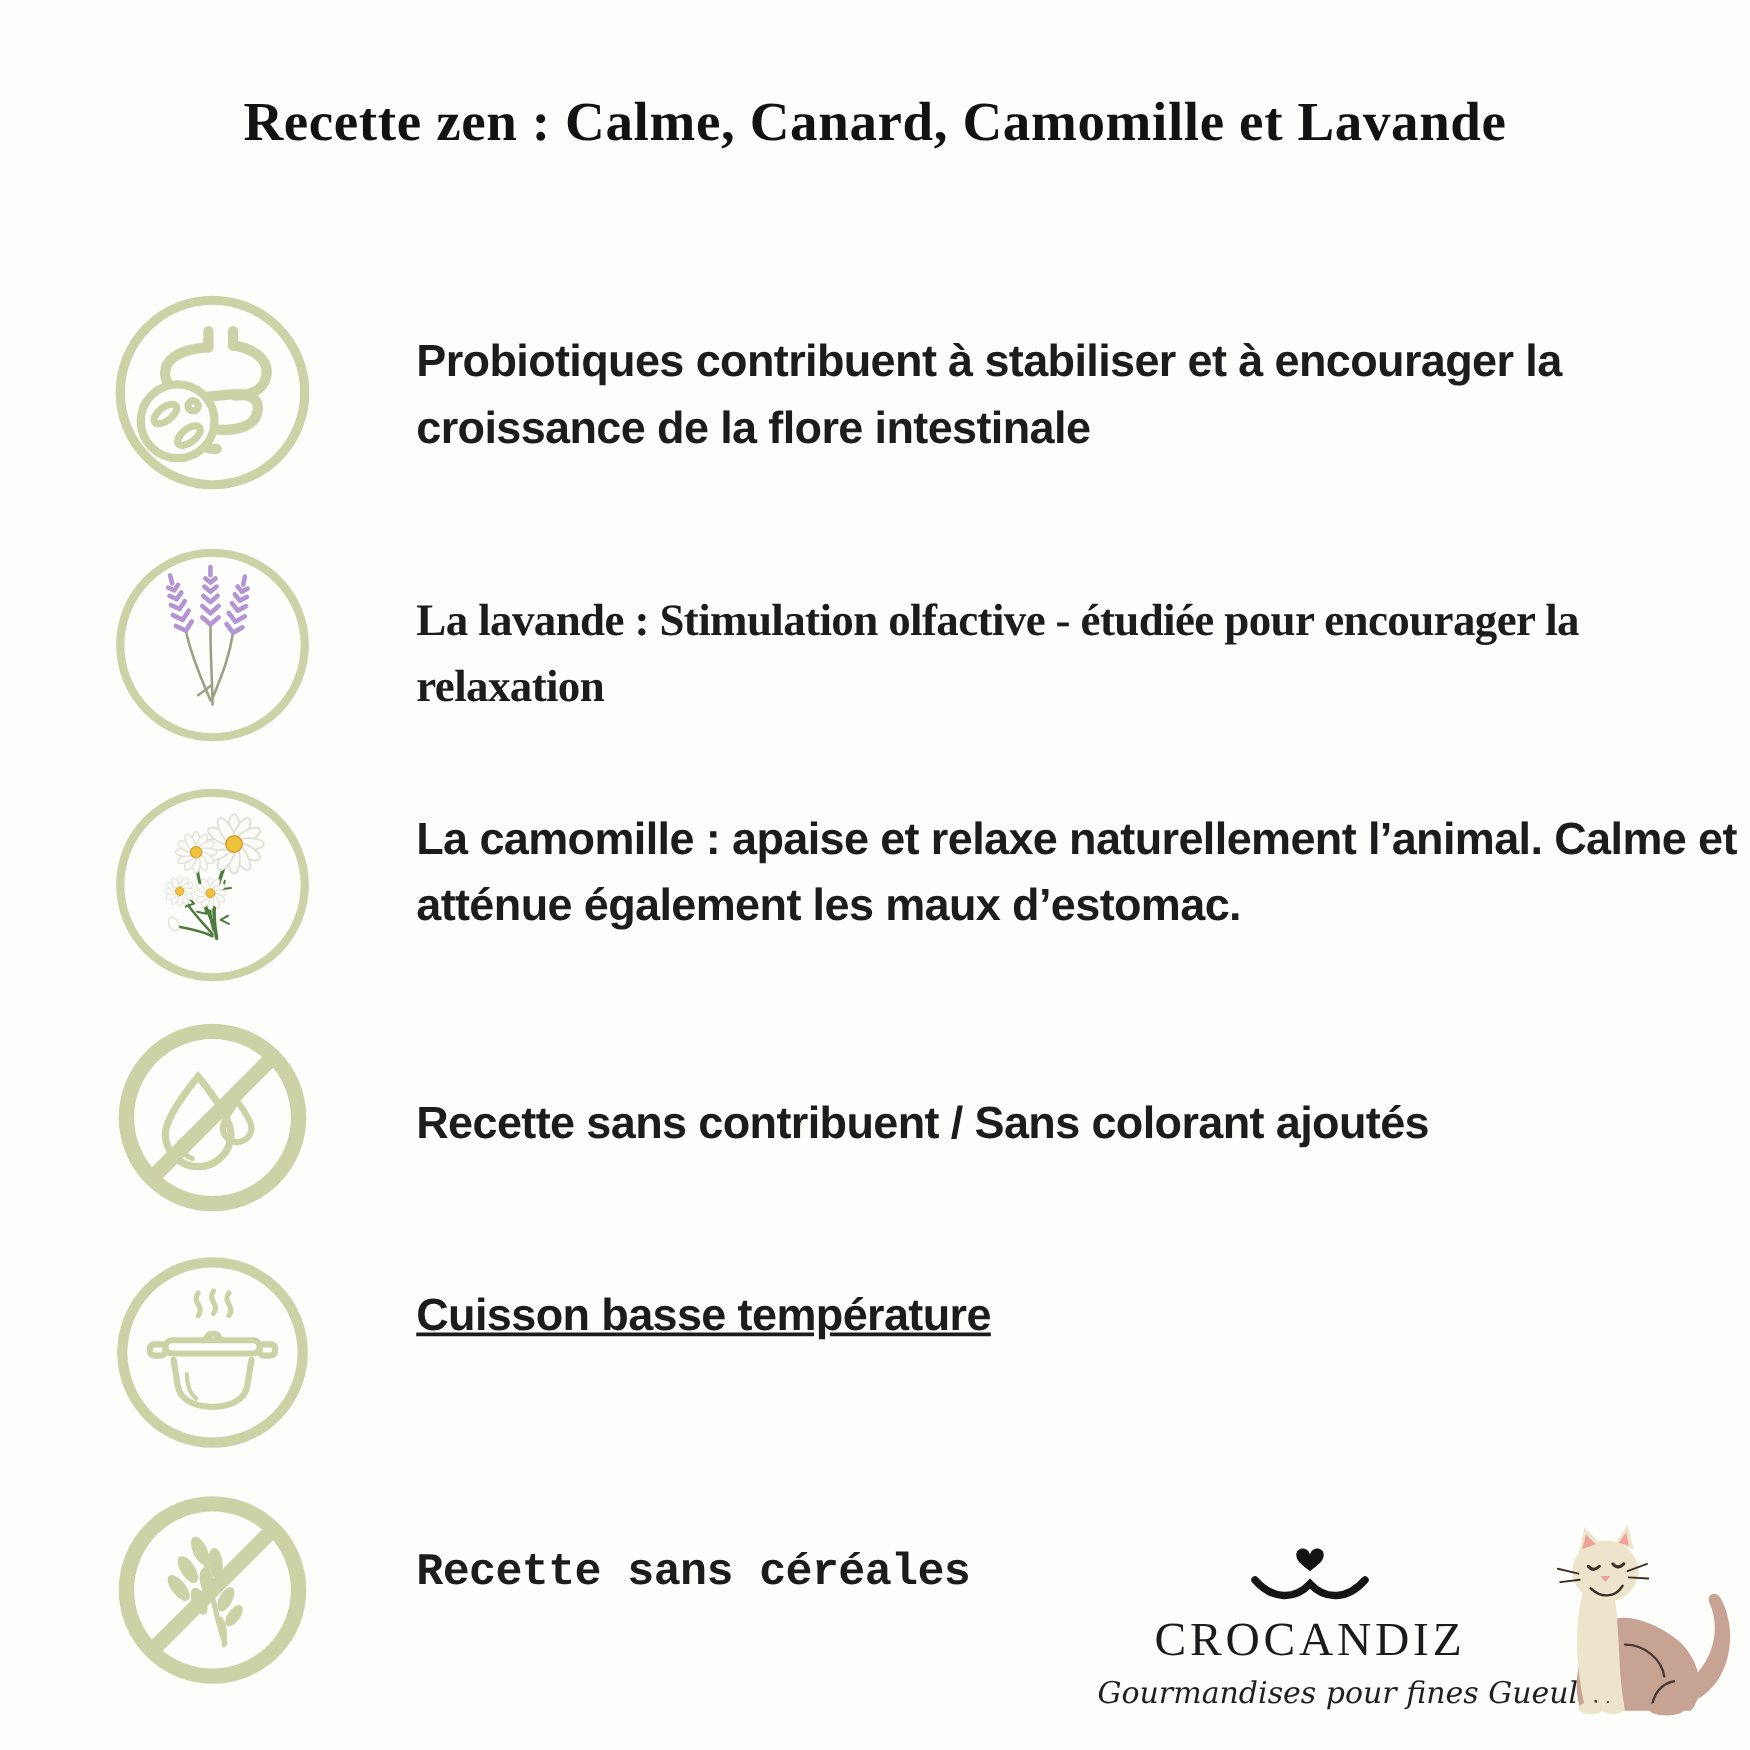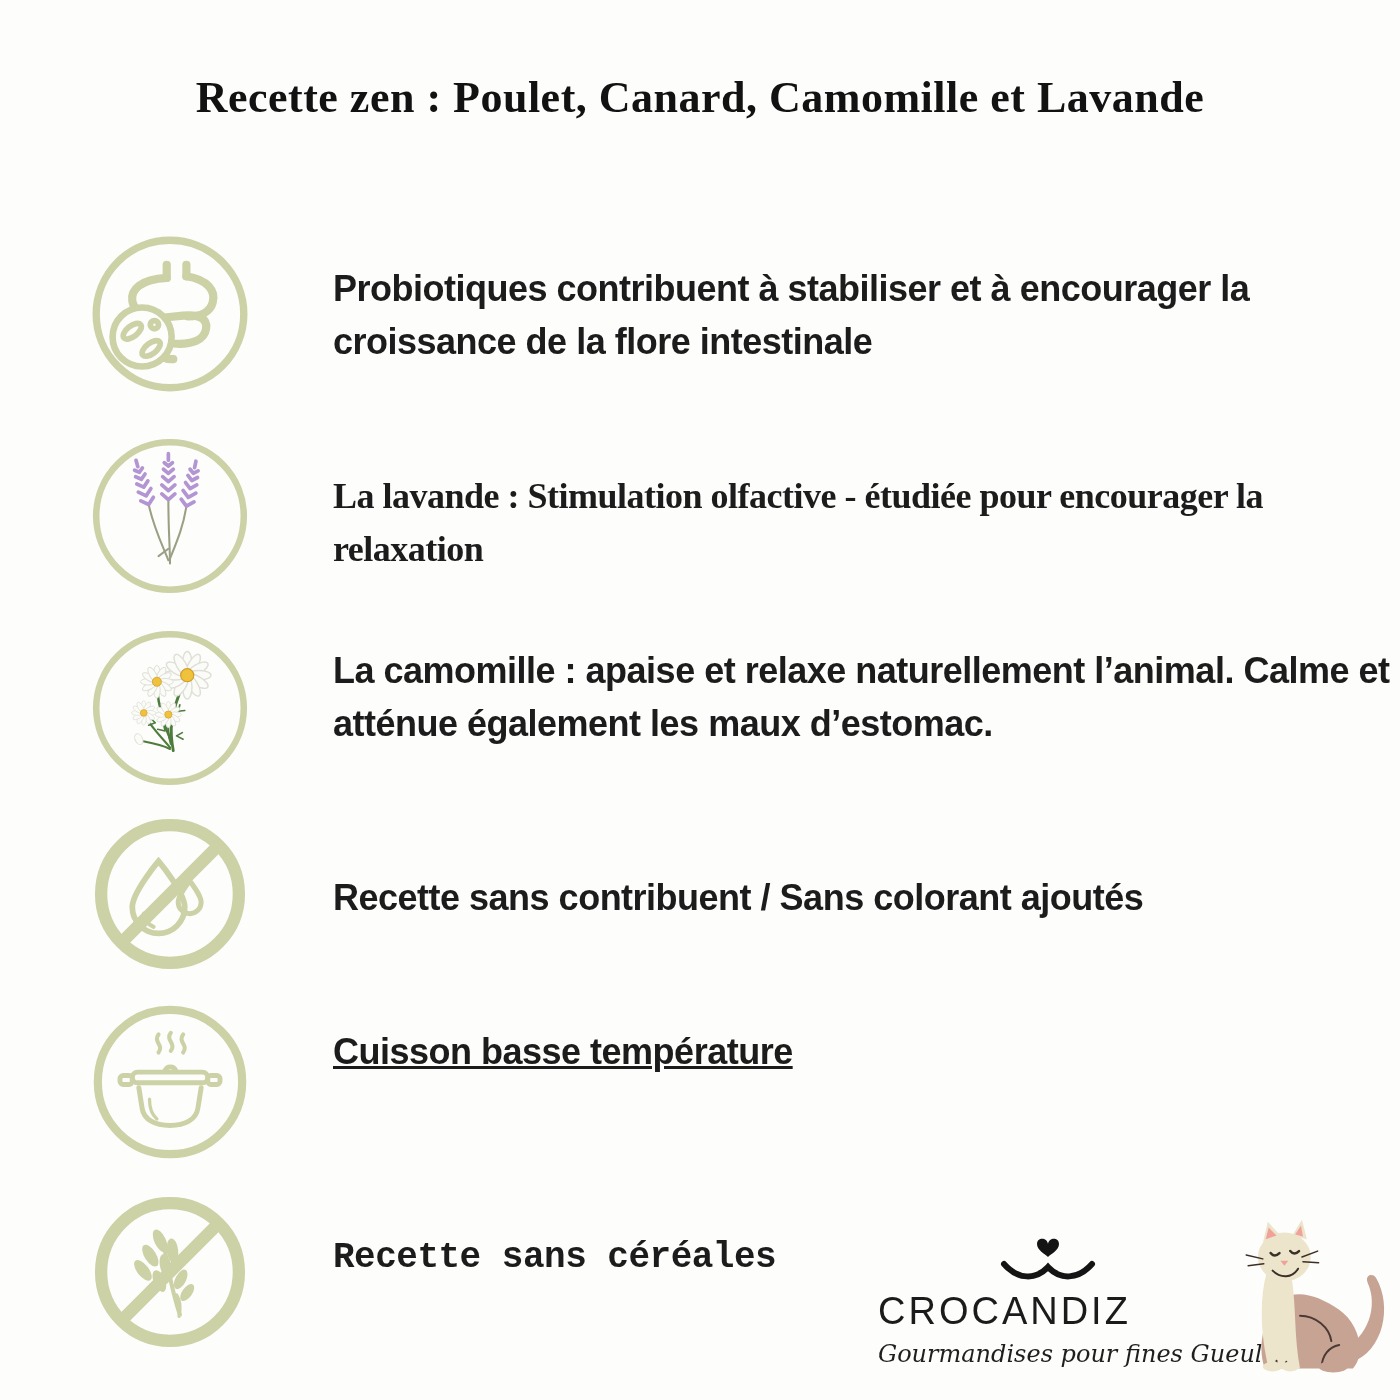--- a/index.html
+++ b/index.html
@@ -46,21 +46,22 @@
   #row-2 .icon-wrap{top:626px;} #row-2 .row-text{top:644px;}
   #row-3 .icon-wrap{top:812px;} #row-3 .row-text{top:871px;}
   #row-4 .icon-wrap{top:1000px;} #row-4 .row-text{top:1025px;text-decoration:underline;}
   #row-5 .icon-wrap{top:1190px;} #row-5 .row-text{top:1231px;font-family:Liberation Mono, monospace;}
 
   .logo-block{position:absolute;left:878px;top:1232px;width:340px;height:150px;}
   .logo-mark{position:absolute;left:62px;top:0;width:216px;height:58px;}
   .logo-mark svg{width:100%;height:100%;display:block;}
   .brand-name{
     position:absolute;left:0;top:58px;width:340px;
-    font-family:Liberation Sans, sans-serif;
+    text-align:center;
+    font-family:Liberation Serif, serif;
     font-size:38px;
     letter-spacing:3px;
     color:#1b1b1b;
   }
   .tagline{
     position:absolute;left:0;top:108px;width:340px;
     text-align:center;
     font-family:"DejaVu Serif", serif;
     font-style:italic;
     font-size:24px;
@@ -68,21 +69,21 @@
     white-space:nowrap;
   }
   .cat-wrap{position:absolute;left:1208px;top:1208px;width:186px;height:186px;}
   .cat-wrap svg{width:100%;height:100%;display:block;}
 </style>
 </head>
 <body>
 
 <div class="canvas">
 
-  <div class="title">Recette zen : Poulet, Canard, Camomille et Lavande</div>
+  <div class="title">Recette zen : Calme, Canard, Camomille et Lavande</div>
 
   <div class="row" id="row-0">
     <div class="icon-wrap">
       <svg viewBox="0 0 200 200">
         <circle cx="100" cy="100" r="90" fill="none" stroke="#cdd1a6" stroke-width="9"></circle>
         <g stroke="#cdd1a6" stroke-width="10" fill="none" stroke-linecap="round" stroke-linejoin="round">
           <path d="M96 40 v16"></path>
           <path d="M120 40 v14"></path>
           <path d="M96 56 C64 58 52 70 54 84 C56 98 72 106 96 104 L116 102 C136 100 146 106 144 118 C142 132 126 138 104 136 L84 133"></path>
           <path d="M120 54 C146 58 156 72 152 86 C149 97 138 103 122 103"></path>

